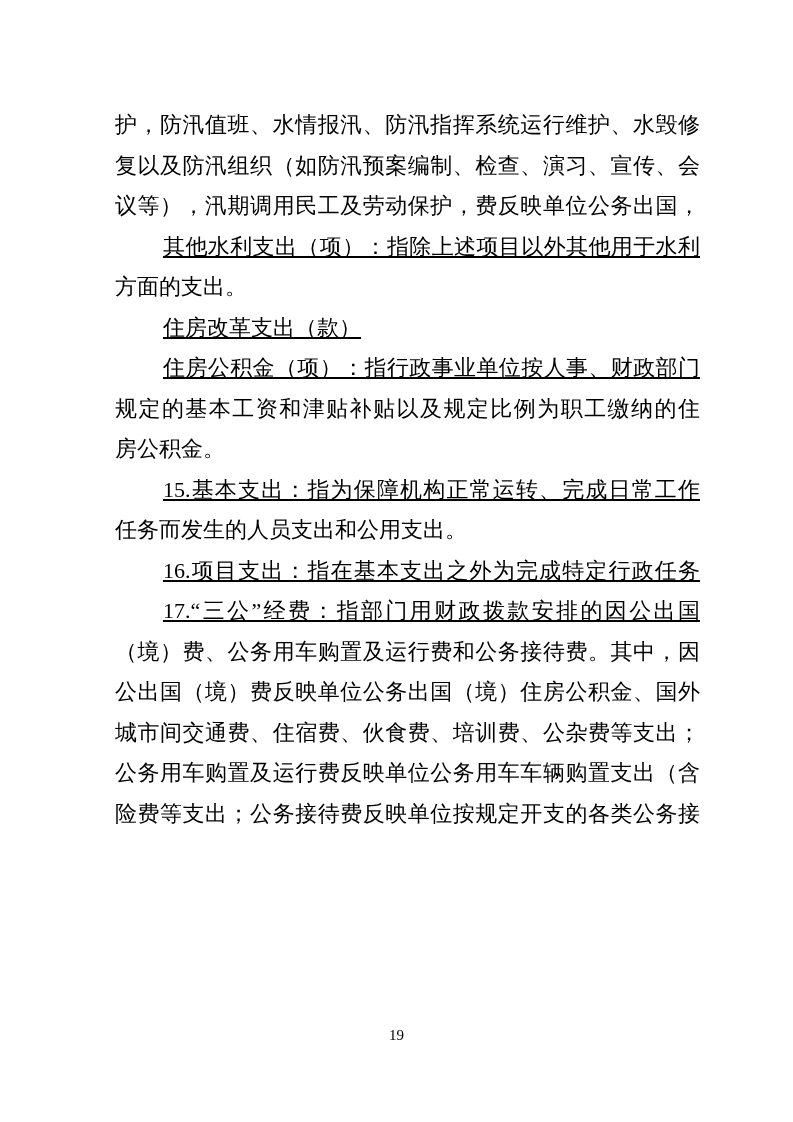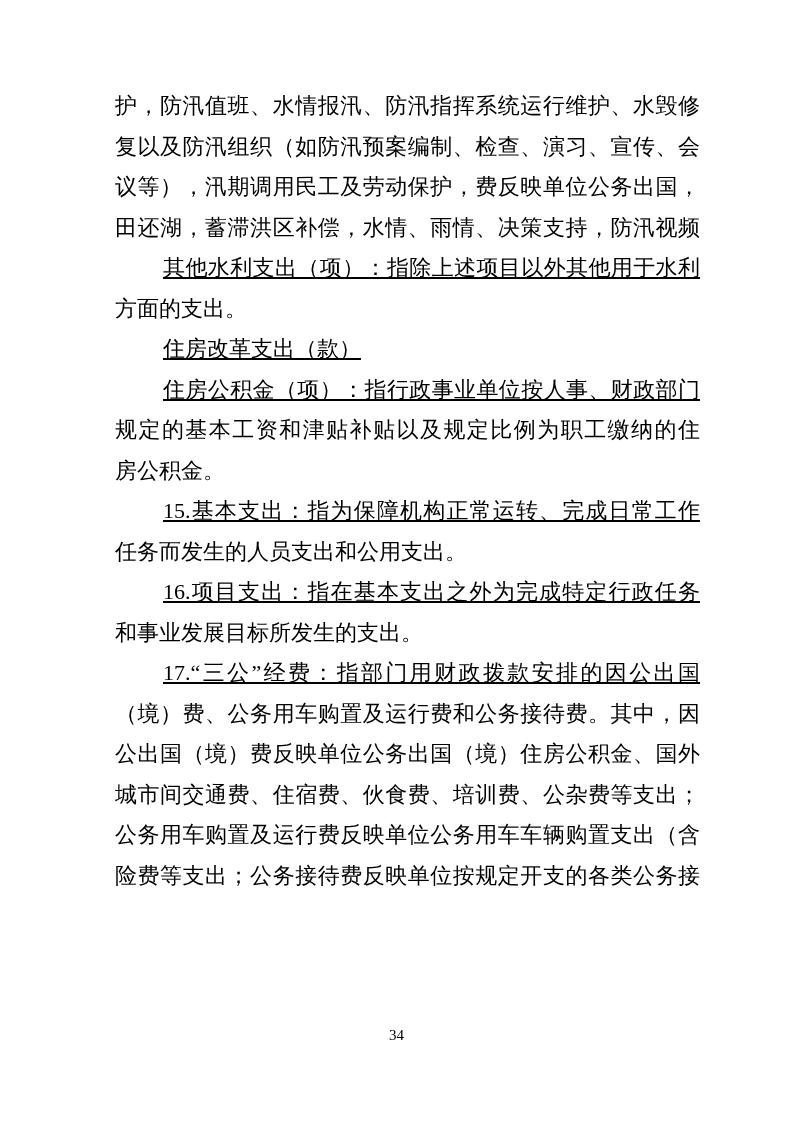--- a/index.html
+++ b/index.html
@@ -12,21 +12,21 @@
     width: 793px;
     height: 1122px;
     background: #ffffff;
     overflow: hidden;
     font-family: "Liberation Serif", "DejaVu Serif", serif;
     color: #000000;
   }
   .textblock {
     position: absolute;
     left: 115px;
-    top: 86px;
+    top: 105px;
     width: 585px;
   }
   .ln {
     font-size: 22px;
     line-height: 40.5px;
     height: 40.5px;
     overflow: hidden;
     word-break: break-all;
     text-align: justify;
     text-align-last: justify;
@@ -52,32 +52,30 @@
   }
 </style>
 </head>
 <body>
 
 <div class="page">
   <div class="textblock">
     <div class="ln">护，防汛值班、水情报汛、防汛指挥系统运行维护、水毁修</div>
     <div class="ln">复以及防汛组织（如防汛预案编制、检查、演习、宣传、会</div>
     <div class="ln">议等），汛期调用民工及劳动保护，费反映单位公务出国，退</div>
-    <div class="ln">田还湖，蓄滞洪区补偿，水情、雨情、决策支持，防汛视频</div>
     <div class="ln ind">其他水利支出（项）：指除上述项目以外其他用于水利</div>
     <div class="ln end">方面的支出。</div>
     <div class="ln ind end">住房改革支出（款）</div>
     <div class="ln ind">住房公积金（项）：指行政事业单位按人事、财政部门</div>
     <div class="ln">规定的基本工资和津贴补贴以及规定比例为职工缴纳的住</div>
     <div class="ln end">房公积金。</div>
     <div class="ln ind">15.基本支出：指为保障机构正常运转、完成日常工作</div>
     <div class="ln end">任务而发生的人员支出和公用支出。</div>
     <div class="ln ind">16.项目支出：指在基本支出之外为完成特定行政任务</div>
-    <div class="ln end">和事业发展目标所发生的支出。</div>
     <div class="ln ind">17.“三公”经费：指部门用财政拨款安排的因公出国</div>
     <div class="ln">（境）费、公务用车购置及运行费和公务接待费。其中，因</div>
     <div class="ln">公出国（境）费反映单位公务出国（境）住房公积金、国外</div>
     <div class="ln">城市间交通费、住宿费、伙食费、培训费、公杂费等支出；</div>
     <div class="ln">公务用车购置及运行费反映单位公务用车车辆购置支出（含</div>
     <div class="ln">险费等支出；公务接待费反映单位按规定开支的各类公务接</div>
   </div>
-  <div class="pagenum">34</div>
+  <div class="pagenum">19</div>
 </div>
 
 </body></html>

